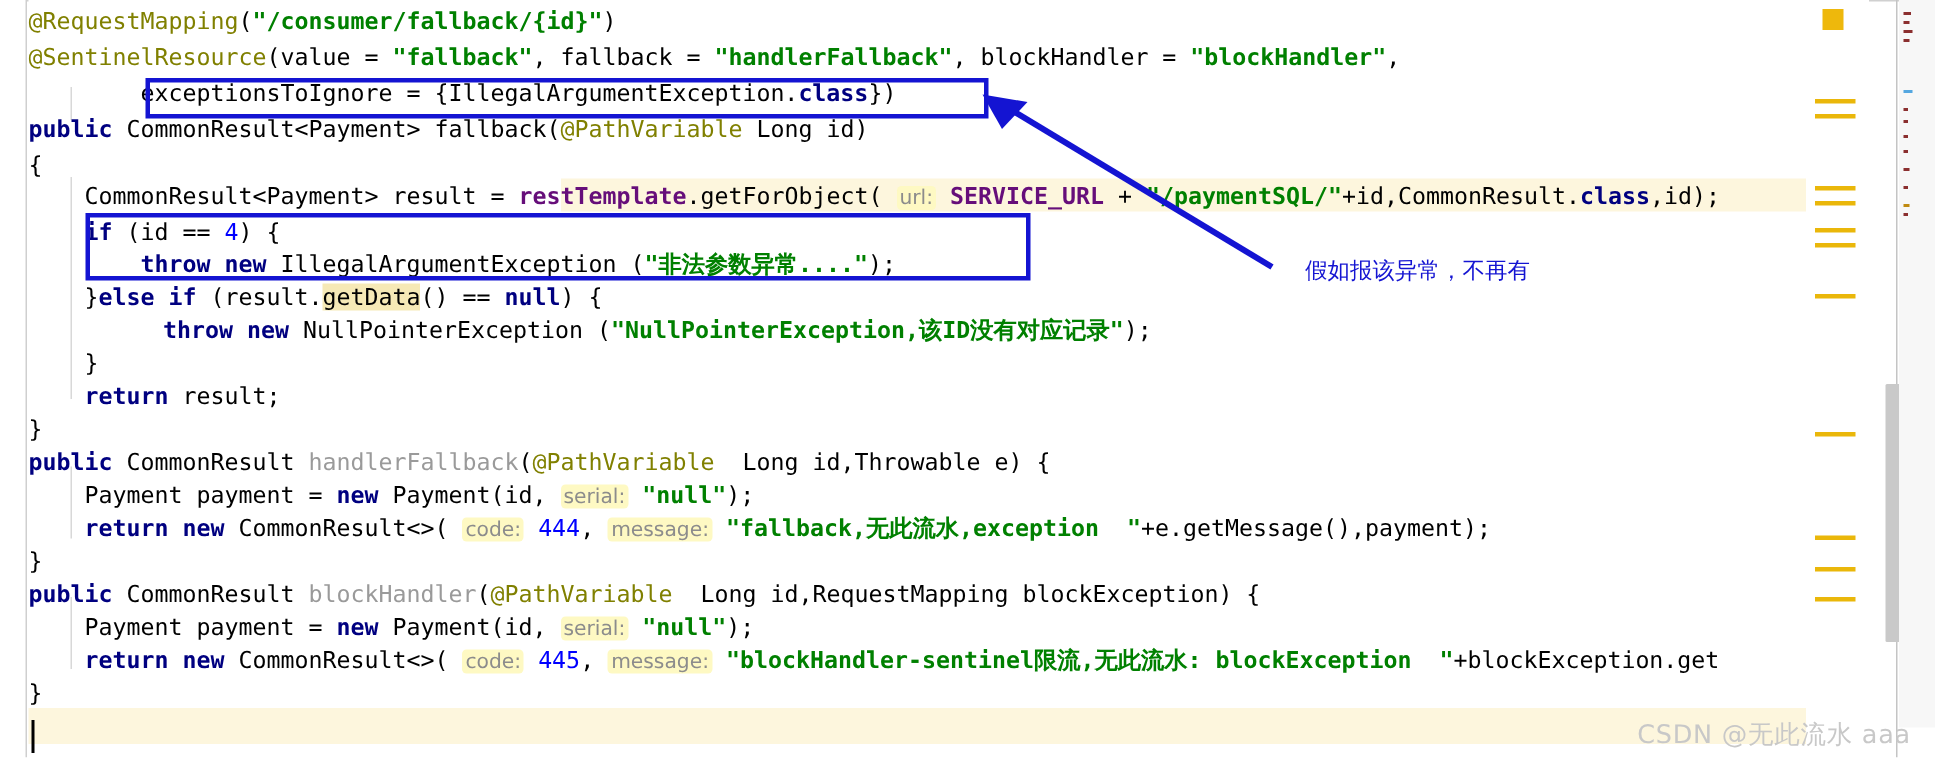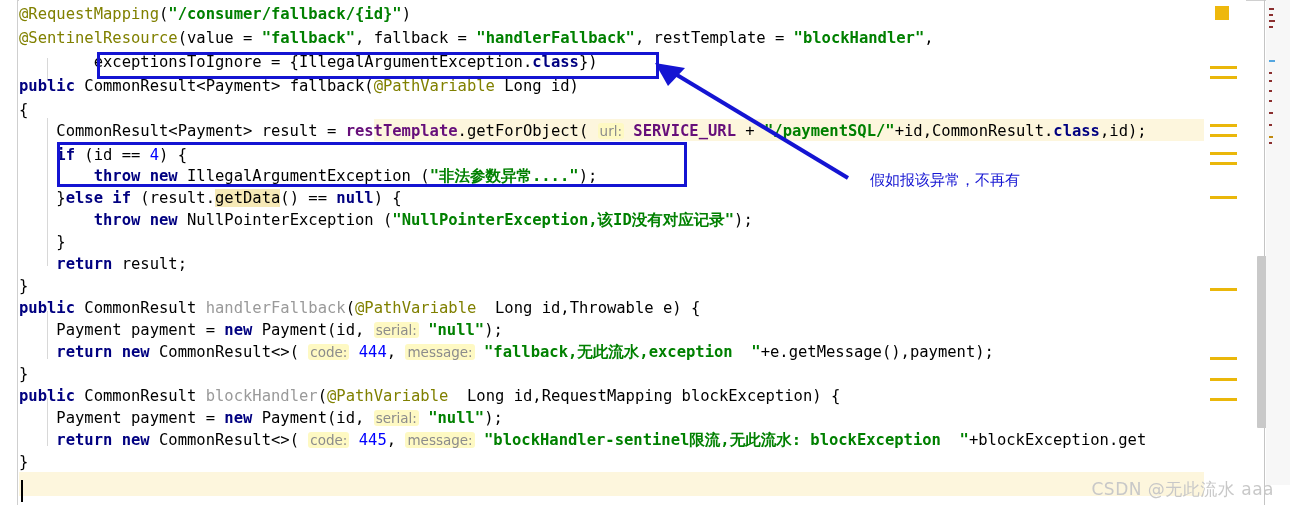--- a/index.html
+++ b/index.html
@@ -200,29 +200,29 @@
   <div class="code-surface">
 
     <div class="stripe-hl" style="left:355px; top:119px; width:850px;"></div>
 
     <div class="indent-guide" style="left:28px; top:58px;  height:22px;"></div>
     <div class="indent-guide" style="left:28px; top:118px; height:148px;"></div>
     <div class="indent-guide" style="left:28px; top:311px; height:48px;"></div>
     <div class="indent-guide" style="left:28px; top:398px; height:48px;"></div>
 
     <div class="line" style="top:2px;"><span class="txt anno">@RequestMapping</span><span class="txt plain">(</span><span class="txt str">"/consumer/fallback/{id}"</span><span class="txt plain">)</span></div>
-    <div class="line" style="top:26px;"><span class="txt anno">@SentinelResource</span><span class="txt plain">(value = </span><span class="txt str">"fallback"</span><span class="txt plain">, fallback = </span><span class="txt str">"handlerFallback"</span><span class="txt plain">, restTemplate = </span><span class="txt str">"blockHandler"</span><span class="txt plain">,</span></div>
+    <div class="line" style="top:26px;"><span class="txt anno">@SentinelResource</span><span class="txt plain">(value = </span><span class="txt str">"fallback"</span><span class="txt plain">, fallback = </span><span class="txt str">"handlerFallback"</span><span class="txt plain">, blockHandler = </span><span class="txt str">"blockHandler"</span><span class="txt plain">,</span></div>
     <div class="line" style="top:50px;"><span class="txt plain">        exceptionsToIgnore = {IllegalArgumentException.</span><span class="txt kw">class</span><span class="txt plain">})</span></div>
     <div class="line" style="top:74px;"><span class="txt kw">public</span><span class="txt plain"> CommonResult&lt;Payment&gt; fallback(</span><span class="txt anno">@PathVariable</span><span class="txt plain"> Long id)</span></div>
     <div class="line" style="top:98px;"><span class="txt plain">{</span></div>
     <div class="line" style="top:119px;"><span class="txt plain">    CommonResult&lt;Payment&gt; result = </span><span class="txt fieldp">restTemplate</span><span class="txt plain">.getForObject( </span><span class="txt hint">url:</span><span class="txt plain"> </span><span class="txt statfld">SERVICE_URL</span><span class="txt plain"> + </span><span class="txt str">"/paymentSQL/"</span><span class="txt plain">+id,CommonResult.</span><span class="txt kw">class</span><span class="txt plain">,id);</span></div>
     <div class="line" style="top:143px;"><span class="txt plain">    </span><span class="txt kw">if</span><span class="txt plain"> (id == </span><span class="txt num">4</span><span class="txt plain">) {</span></div>
     <div class="line" style="top:164px;"><span class="txt plain">        </span><span class="txt kw">throw new</span><span class="txt plain"> IllegalArgumentException (</span><span class="txt str">"非法参数异常...."</span><span class="txt plain">);</span></div>
     <div class="line" style="top:186px;"><span class="txt plain">    }</span><span class="txt kw">else if</span><span class="txt plain"> (result.</span><span class="txt occ">getData</span><span class="txt plain">() == </span><span class="txt kw">null</span><span class="txt plain">) {</span></div>
-    <div class="line" style="top:208px;"><span class="txt plain">        </span><span class="txt kw">throw new</span><span class="txt plain"> NullPointerException (</span><span class="txt str">"NullPointerException,该ID没有对应记录"</span><span class="txt plain">);</span></div>
+    <div class="line" style="top:208px;padding-left:15px;"><span class="txt plain">        </span><span class="txt kw">throw new</span><span class="txt plain"> NullPointerException (</span><span class="txt str">"NullPointerException,该ID没有对应记录"</span><span class="txt plain">);</span></div>
     <div class="line" style="top:230px;"><span class="txt plain">    }</span></div>
     <div class="line" style="top:252px;"><span class="txt plain">    </span><span class="txt kw">return</span><span class="txt plain"> result;</span></div>
     <div class="line" style="top:274px;"><span class="txt plain">}</span></div>
     <div class="line" style="top:296px;"><span class="txt kw">public</span><span class="txt plain"> CommonResult </span><span class="txt greyid">handlerFallback</span><span class="txt plain">(</span><span class="txt anno">@PathVariable</span><span class="txt plain">  Long id,Throwable e) {</span></div>
     <div class="line" style="top:318px;"><span class="txt plain">    Payment payment = </span><span class="txt kw">new</span><span class="txt plain"> Payment(id, </span><span class="txt hint">serial:</span><span class="txt plain"> </span><span class="txt str">"null"</span><span class="txt plain">);</span></div>
     <div class="line" style="top:340px;"><span class="txt plain">    </span><span class="txt kw">return new</span><span class="txt plain"> CommonResult&lt;&gt;( </span><span class="txt hint">code:</span><span class="txt plain"> </span><span class="txt num">444</span><span class="txt plain">, </span><span class="txt hint">message:</span><span class="txt plain"> </span><span class="txt str">"fallback,无此流水,exception  "</span><span class="txt plain">+e.getMessage(),payment);</span></div>
     <div class="line" style="top:362px;"><span class="txt plain">}</span></div>
     <div class="line" style="top:384px;"><span class="txt kw">public</span><span class="txt plain"> CommonResult </span><span class="txt greyid">blockHandler</span><span class="txt plain">(</span><span class="txt anno">@PathVariable</span><span class="txt plain">  Long id,RequestMapping blockException) {</span></div>
     <div class="line" style="top:406px;"><span class="txt plain">    Payment payment = </span><span class="txt kw">new</span><span class="txt plain"> Payment(id, </span><span class="txt hint">serial:</span><span class="txt plain"> </span><span class="txt str">"null"</span><span class="txt plain">);</span></div>
     <div class="line" style="top:428px;"><span class="txt plain">    </span><span class="txt kw">return new</span><span class="txt plain"> CommonResult&lt;&gt;( </span><span class="txt hint">code:</span><span class="txt plain"> </span><span class="txt num">445</span><span class="txt plain">, </span><span class="txt hint">message:</span><span class="txt plain"> </span><span class="txt str">"blockHandler-sentinel限流,无此流水: blockException  "</span><span class="txt plain">+blockException.get</span></div>

